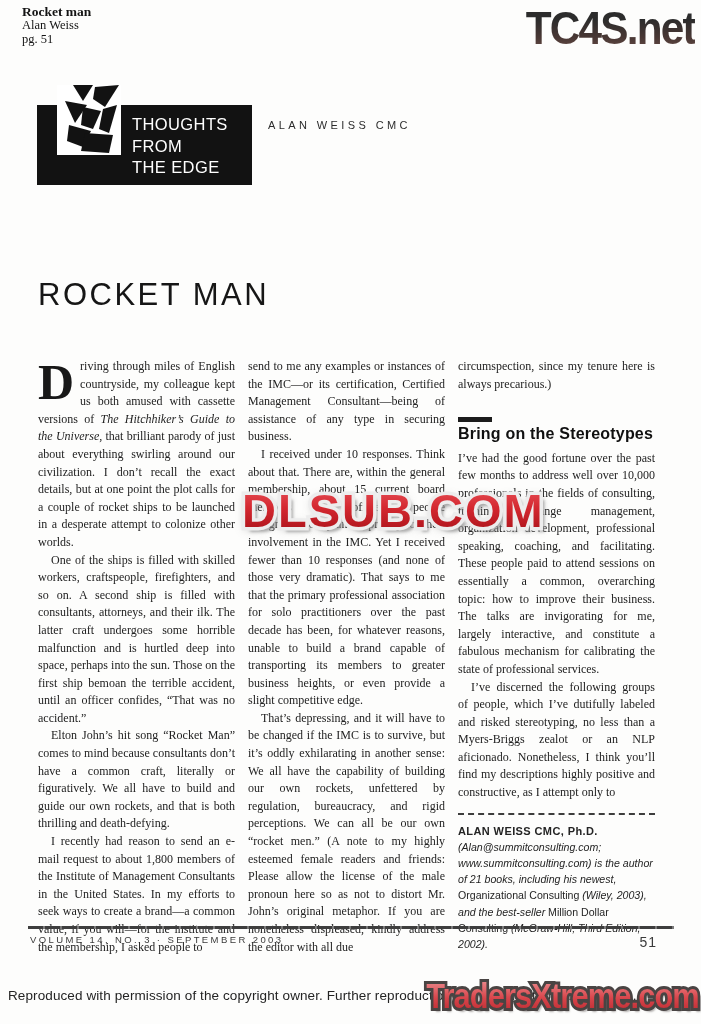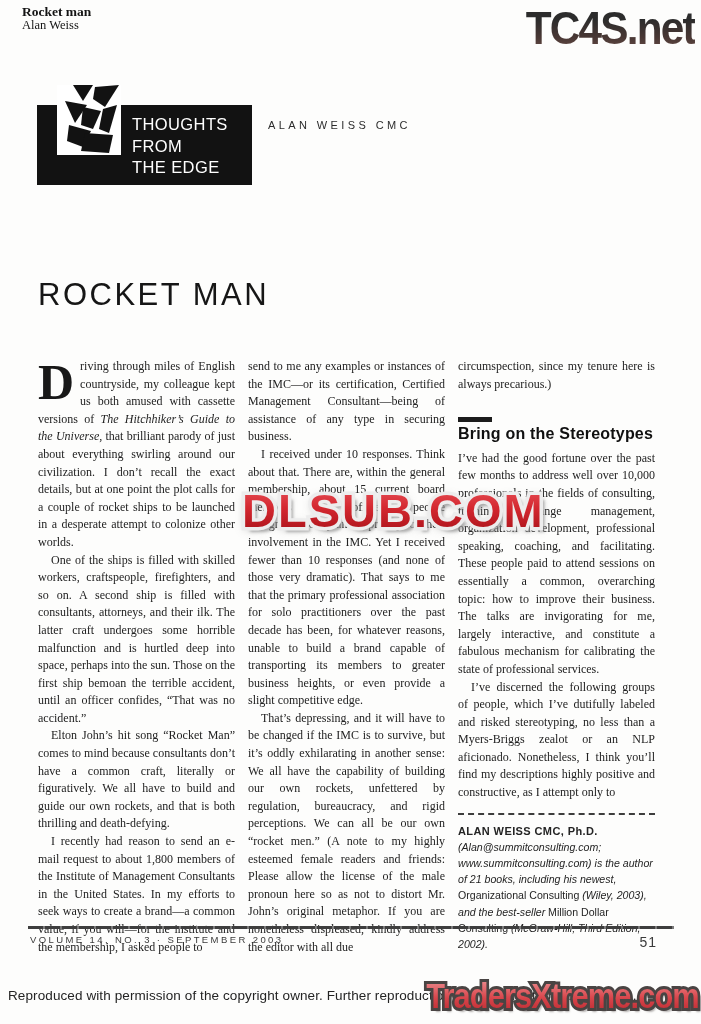--- a/index.html
+++ b/index.html
@@ -126,20 +126,21 @@
   }
 </style>
 </head>
 <body>
 
 <div class="page">
 
   <div class="cite">
     <div class="t">Rocket man</div>
     <div>Alan Weiss</div>
+    <div>pg. 51</div>
   </div>
 
   <div class="wm-tc4s">
     <span>TC4S.net</span>
   </div>
 
   <div class="banner">
     <div class="logo-box">
       <svg viewBox="0 0 64 70" width="64" height="70" xmlns="http://www.w3.org/2000/svg">
         <rect width="64" height="70" fill="#ffffff"></rect>

